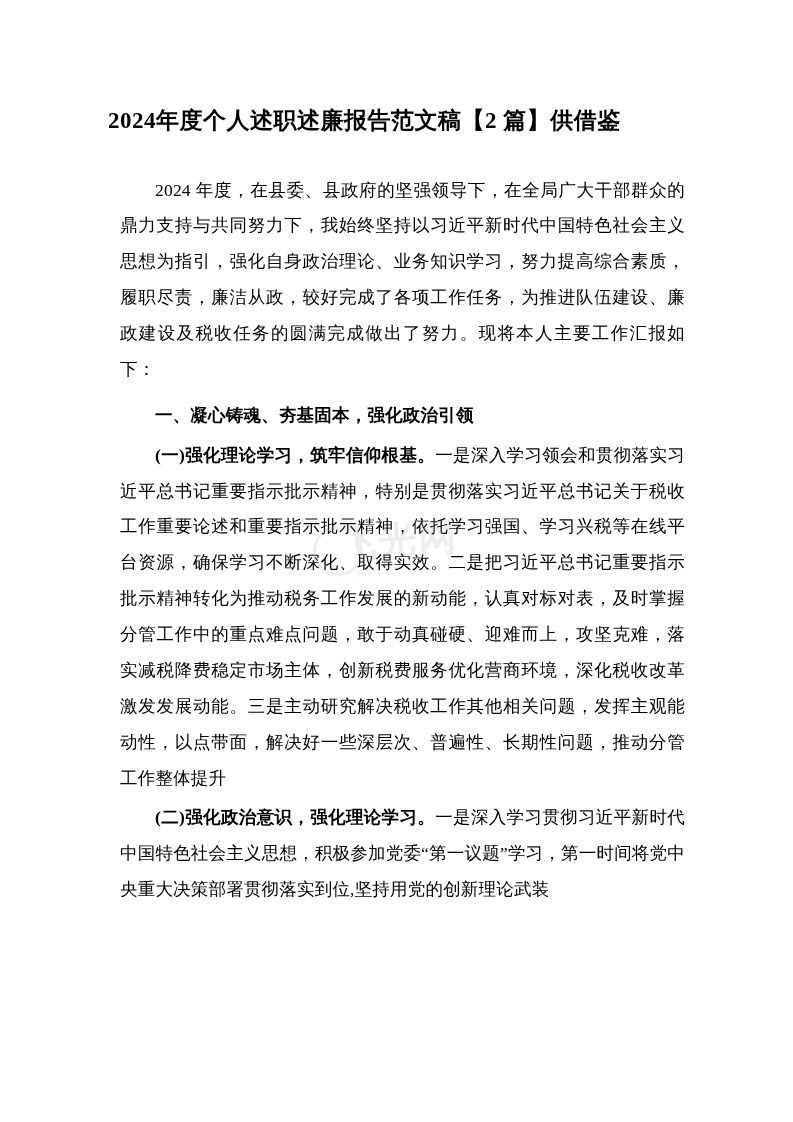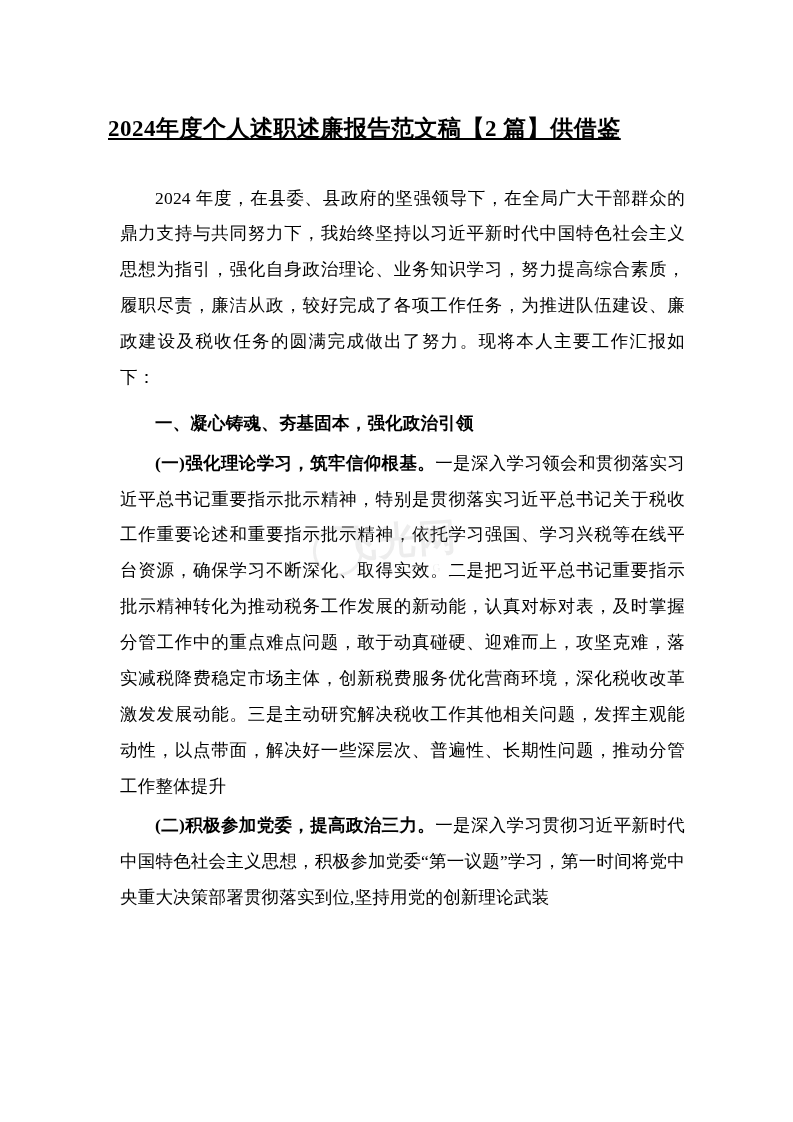--- a/index.html
+++ b/index.html
@@ -22,24 +22,23 @@
     height: 1122px;
     background: #fff;
     box-sizing: border-box;
     padding: 96px 108px 60px 108px;
   }
   .doc-title {
     font-size: 23px;
     font-weight: bold;
     line-height: 1.5;
     letter-spacing: 0.5px;
-    margin: 16px 0 34px 0;
+    margin: 8px 0 34px 0;
     text-align: left;
     font-family: "Liberation Serif", "DejaVu Serif", serif;
-    text-decoration: underline;
   }
   p.para {
     font-size: 17.5px;
     line-height: 2.05;
     margin: 0 0 4px 12px;
     text-align: justify;
     text-justify: inter-ideograph;
     letter-spacing: 0.2px;
   }
   p.indent {
@@ -100,21 +99,21 @@
 
   <p class="para indent">2024 年度，在县委、县政府的坚强领导下，在全局广大干部群众的鼎力支持与共同努力下，我始终坚持以习近平新时代中国特色社会主义思想为指引，强化自身政治理论、业务知识学习，努力提高综合素质，履职尽责，廉洁从政，较好完成了各项工作任务，为推进队伍建设、廉政建设及税收任务的圆满完成做出了努力。现将本人主要工作汇报如下：</p>
 
   <p class="para heading">一、凝心铸魂、夯基固本，强化政治引领</p>
 
   <p class="para indent">
     <span class="bold-lead">(一)强化理论学习，筑牢信仰根基。</span><span>一是深入学习领会和贯彻落实习近平总书记重要指示批示精神，特别是贯彻落实习近平总书记关于税收工作重要论述和重要指示批示精神，依托学习强国、学习兴税等在线平台资源，确保学习不断深化、取得实效。二是把习近平总书记重要指示批示精神转化为推动税务工作发展的新动能，认真对标对表，及时掌握分管工作中的重点难点问题，敢于动真碰硬、迎难而上，攻坚克难，落实减税降费稳定市场主体，创新税费服务优化营商环境，深化税收改革激发发展动能。三是主动研究解决税收工作其他相关问题，发挥主观能动性，以点带面，解决好一些深层次、普遍性、长期性问题，推动分管工作整体提升</span>
   </p>
 
   <p class="para indent">
-    <span class="bold-lead">(二)积极参加党委，提高政治三力。</span><span>一是深入学习贯彻习近平新时代中国特色社会主义思想，积极参加党委“第一议题”学习，第一时间将党中央重大决策部署贯彻落实到位,坚持用党的创新理论武装</span>
+    <span class="bold-lead">(二)强化政治意识，强化理论学习。</span><span>一是深入学习贯彻习近平新时代中国特色社会主义思想，积极参加党委“第一议题”学习，第一时间将党中央重大决策部署贯彻落实到位,坚持用党的创新理论武装</span>
   </p>
 
   <div class="watermark">
     <div class="wm-circle"></div>
     <div class="wm-text">飞光网</div>
     <div class="wm-sub">FEIGUANG</div>
   </div>
 
 </div>
 

